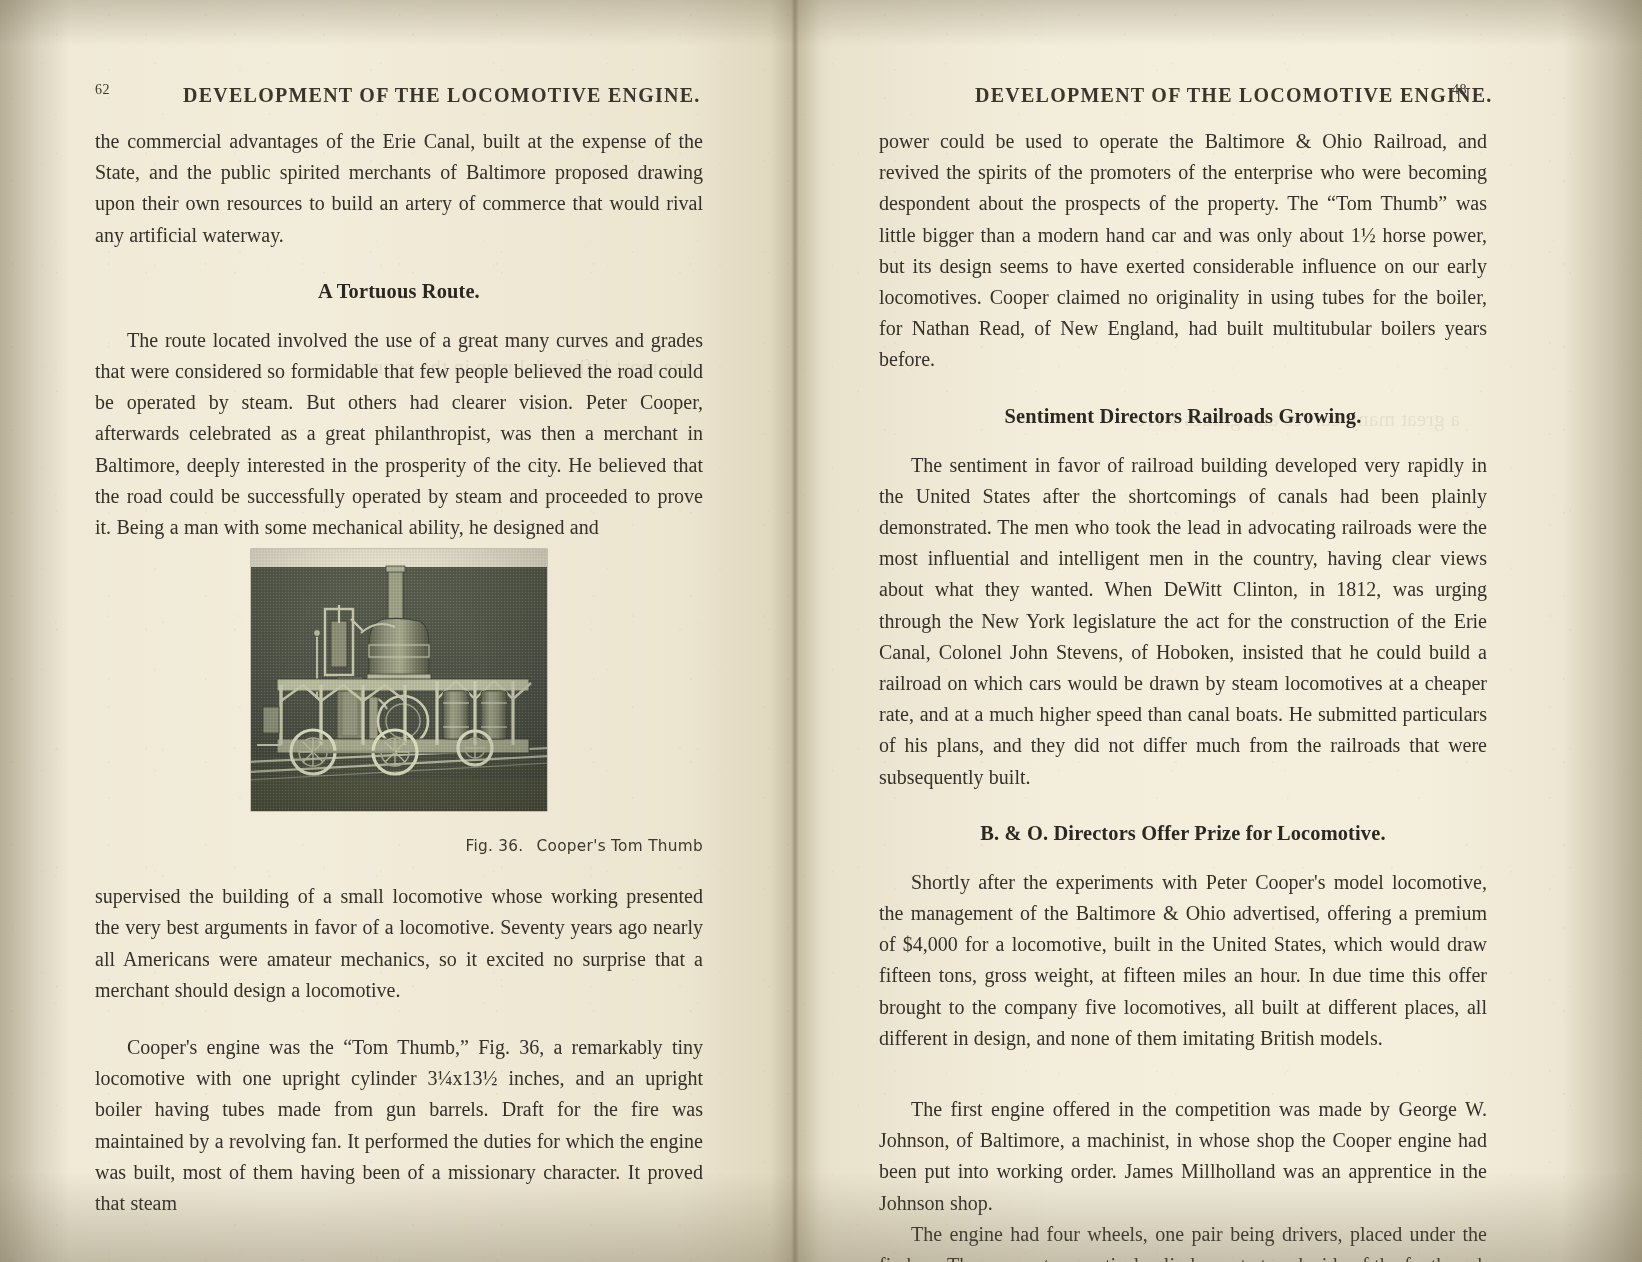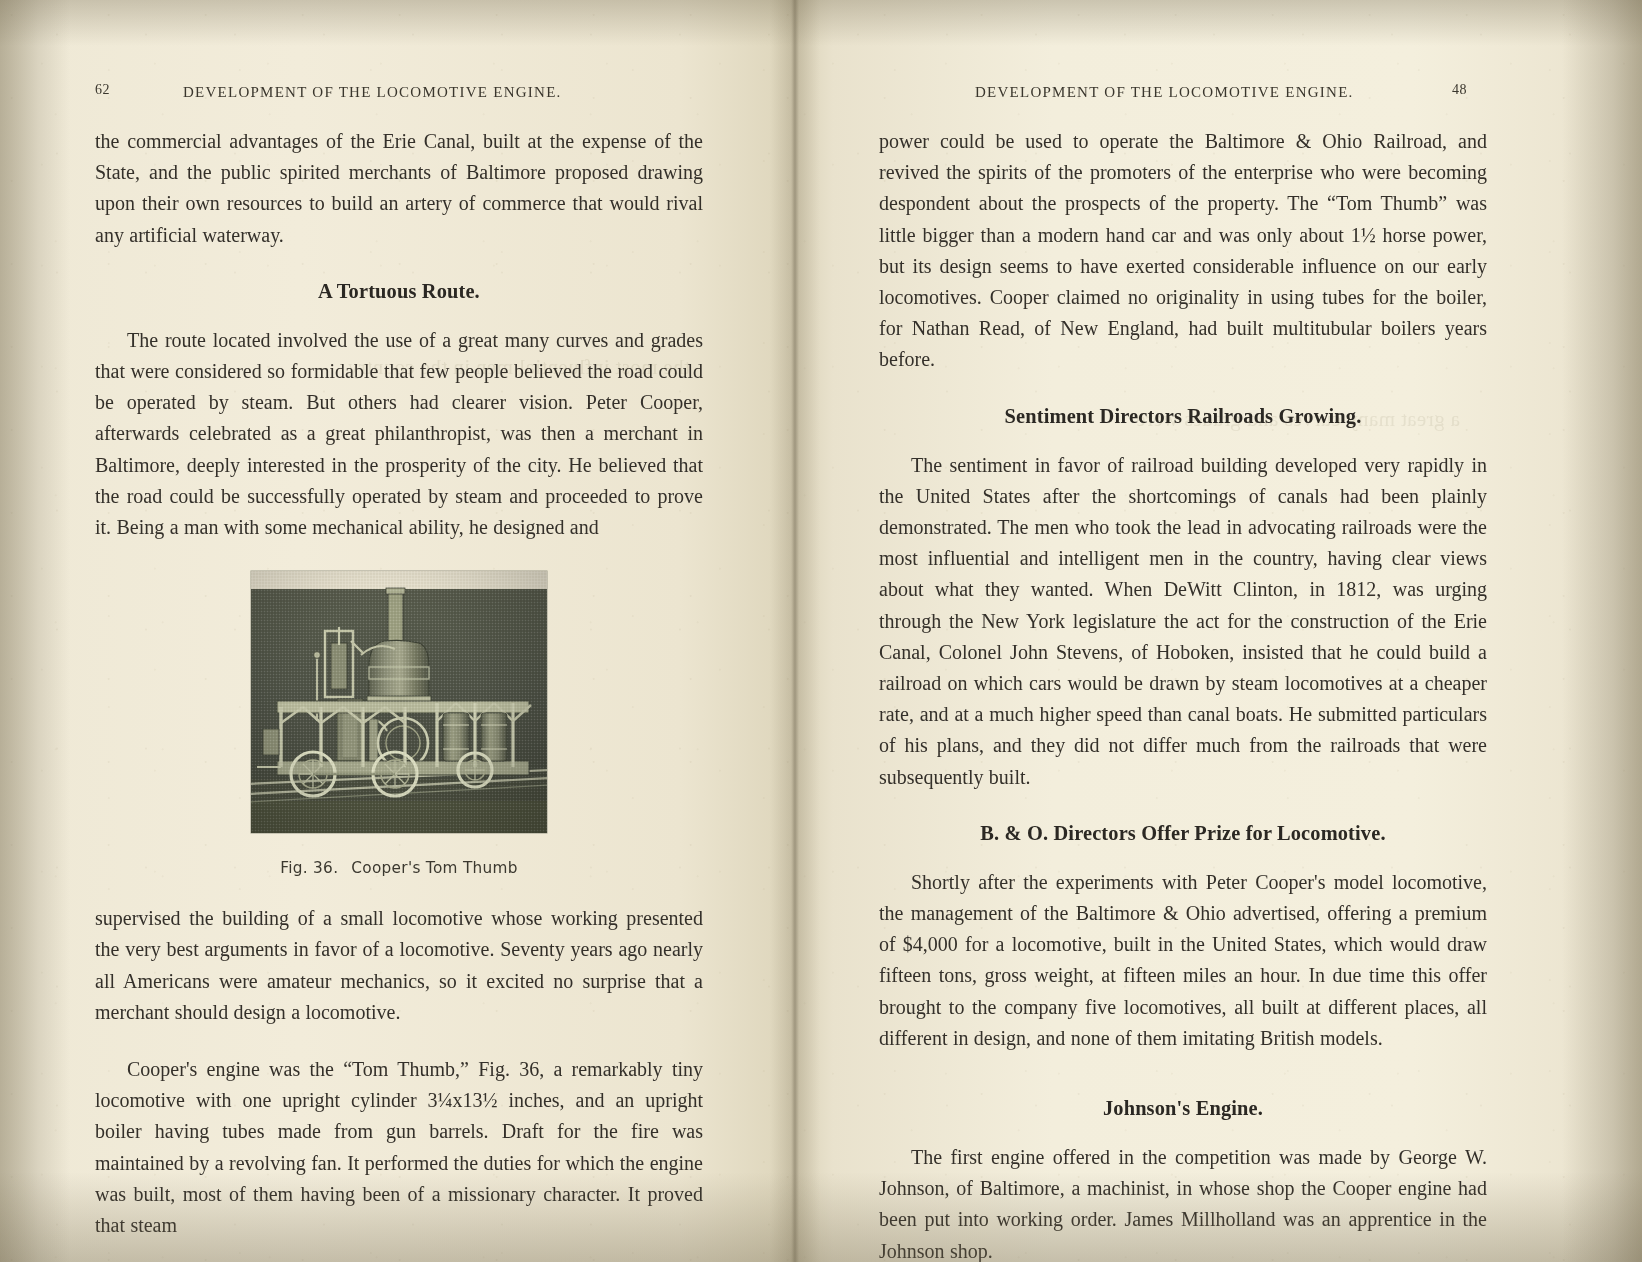--- a/index.html
+++ b/index.html
@@ -85,26 +85,27 @@
     position: absolute;
     top: 0;
     color: #332f28;
   }
   .col-left  { left: 95px;  width: 608px; }
   .col-right { left: 879px; width: 608px; }
 
   .running-head {
     position: absolute;
     top: 84px;
-    font-size: 15px;
+    font-size: 20px;
     letter-spacing: 1.25px;
     font-variant: small-caps;
     text-transform: uppercase;
     color: #3a362d;
     white-space: nowrap;
+    font-weight: bold;
   }
   .rh-left  { left: 183px; }
   .rh-right { left: 975px; }
 
   .folio {
     position: absolute;
     top: 82px;
     font-size: 14px;
     color: #3a362d;
     letter-spacing: .5px;
@@ -130,22 +131,22 @@
     line-height: 30px;
     text-align: center;
     color: #2b2823;
     letter-spacing: .15px;
   }
   .sp-head-top   { height: 16px; }
   .sp-head-bot   { height: 10px; }
 
   
   .figure {
-    margin: 28px 0 0 0;
-    text-align: center;
+    margin: 6px 0 0 0;
+    text-align: right;
   }
   .fig-frame {
     position: relative;
     width: 296px;
     height: 262px;
     margin: 0 auto;
     background: #4f5347;
     overflow: hidden;
     box-shadow: 0 0 0 0.5px rgba(70,72,60,.5);
   }
@@ -374,21 +375,20 @@
 
     <p class="body indent">The sentiment in favor of railroad building developed very rapidly in the United States after the shortcomings of canals had been plainly demonstrated. The men who took the lead in advocating railroads were the most influential and intelligent men in the country, having clear views about what they wanted. When DeWitt Clinton, in 1812, was urging through the New York legislature the act for the construction of the Erie Canal, Colonel John Stevens, of Hoboken, insisted that he could build a railroad on which cars would be drawn by steam locomotives at a cheaper rate, and at a much higher speed than canal boats. He submitted particulars of his plans, and they did not differ much from the railroads that were subsequently built.</p>
 
     <div class="sp-head-top"></div>
     <h2 class="subhead">B. &amp; O. Directors Offer Prize for Locomotive.</h2>
     <div class="sp-head-bot"></div>
 
     <p class="body indent">Shortly after the experiments with Peter Cooper's model locomotive, the management of the Baltimore &amp; Ohio advertised, offering a premium of $4,000 for a locomotive, built in the United States, which would draw fifteen tons, gross weight, at fifteen miles an hour. In due time this offer brought to the company five locomotives, all built at different places, all different in design, and none of them imitating British models.</p>
 
     <div style="height:30px;"></div>
-    <h2 class="subhead">Johnson's Engine.</h2>
     <div class="sp-head-bot"></div>
 
     <p class="body indent">The first engine offered in the competition was made by George W. Johnson, of Baltimore, a machinist, in whose shop the Cooper engine had been put into working order. James Millholland was an apprentice in the Johnson shop.</p>
     <p class="body indent">The engine had four wheels, one pair being drivers, placed under the firebox. There were two vertical cylinders set at each side of the footboard, transmitting the power to the driv-</p>
   </div>
 
   <div class="gutter"></div>
   <div class="edge-shadow-top"></div>
   <div class="edge-shadow-bottom"></div>
   <div class="edge-shadow-left"></div>

